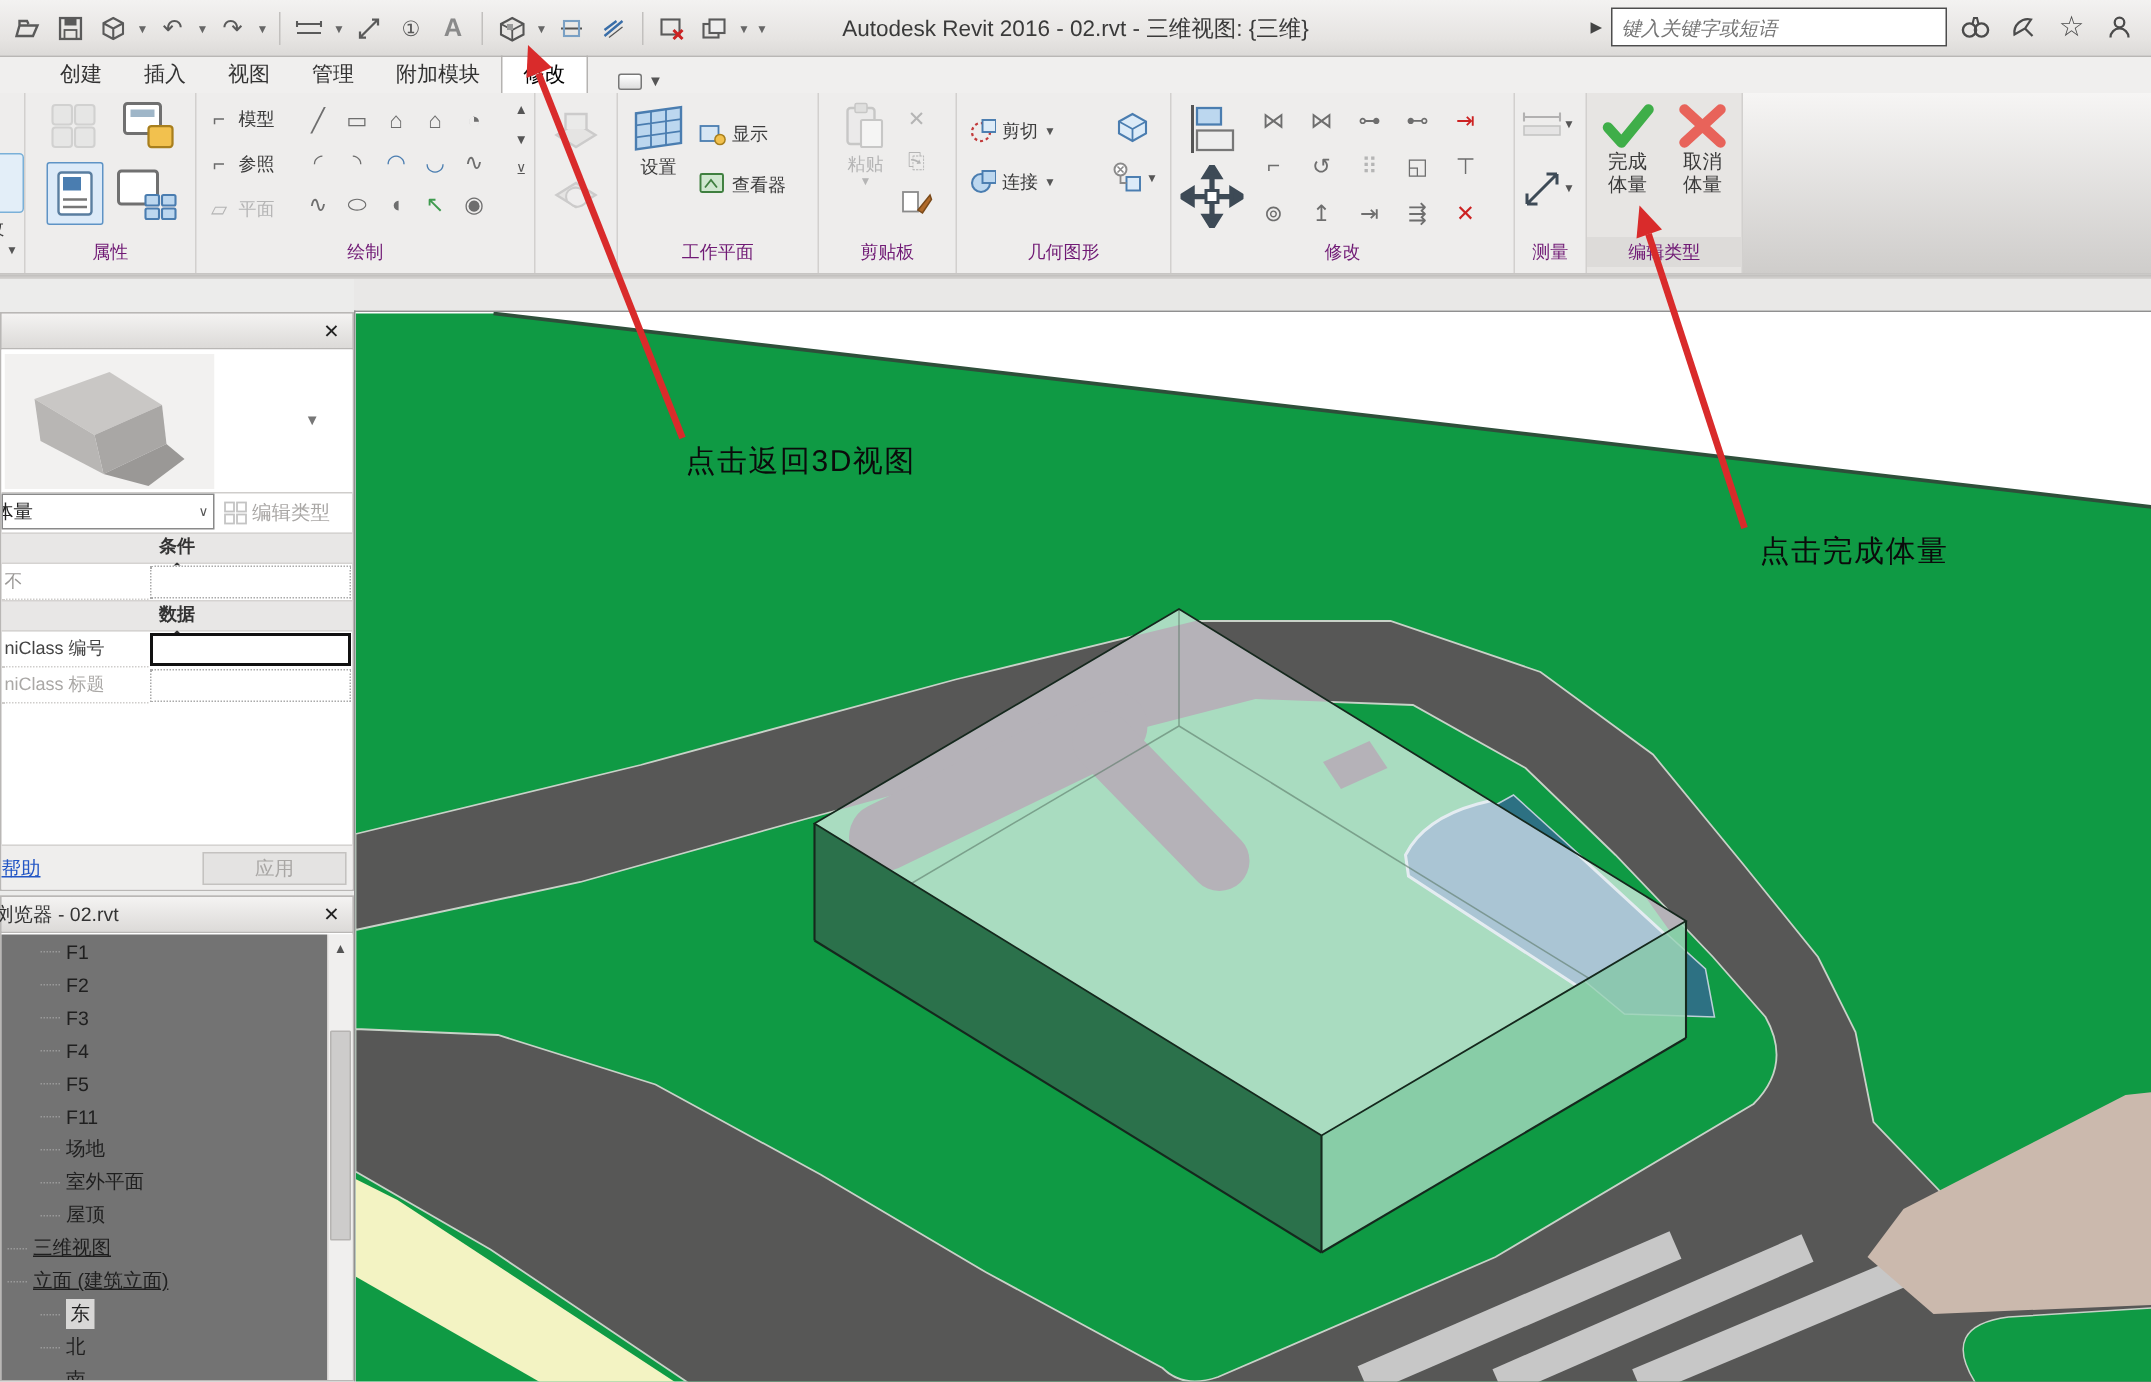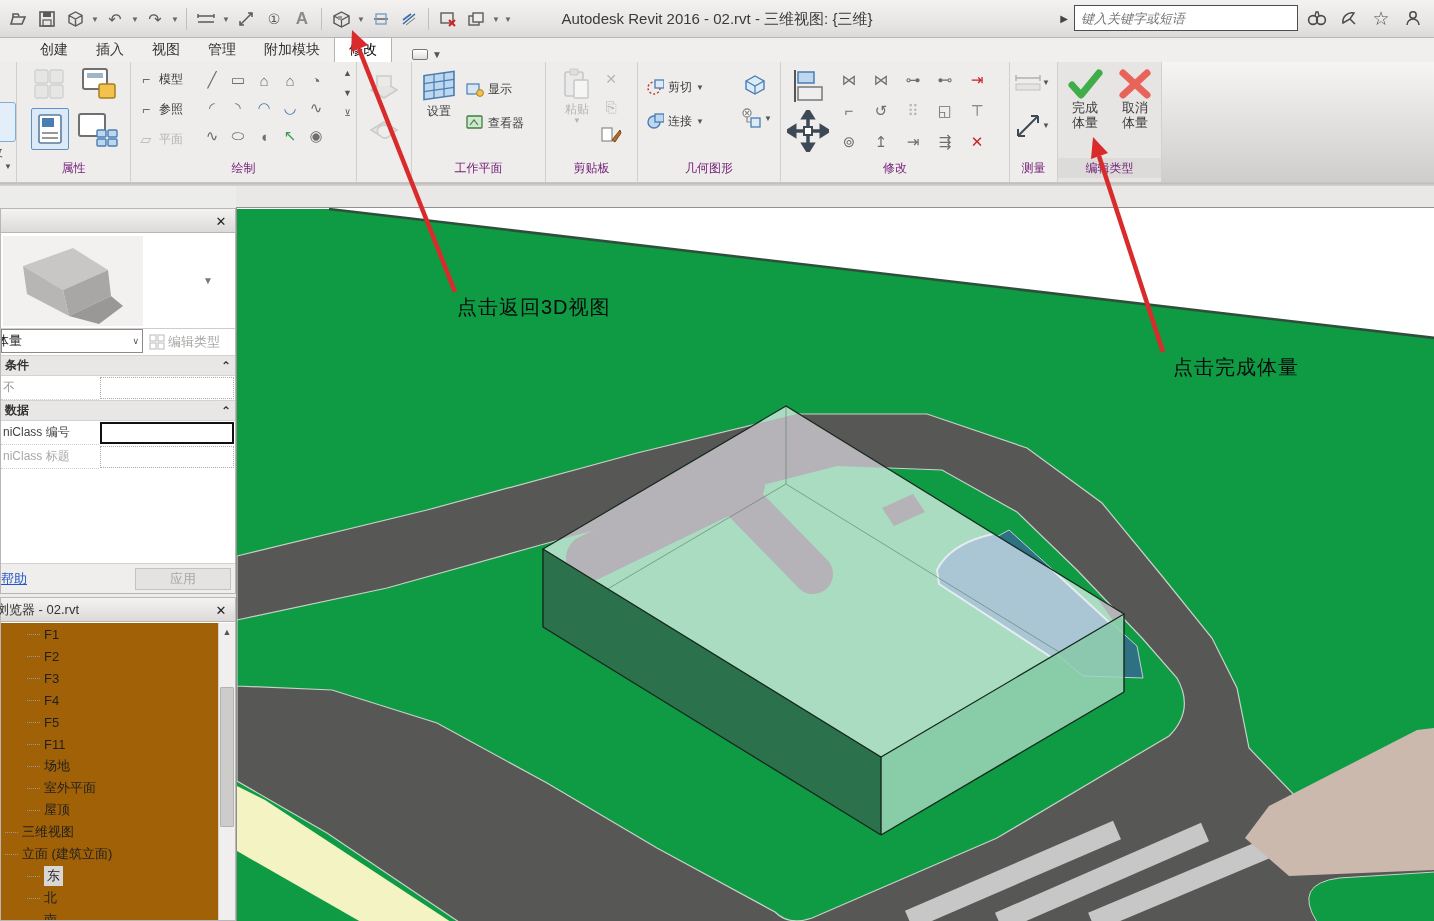--- a/index.html
+++ b/index.html
@@ -83,42 +83,42 @@
   .preview .pv-caret { position:absolute; right:22px; top:42px; font-size:10px; color:#777; }
   .typerow { position:relative; height:26px; display:flex; }
   .typecombo { width:142px; height:24px; border:1px solid #8a8a8a; background:#fff;
     font-size:13px; color:#222; display:flex; align-items:center; overflow:hidden; position:relative; }
   .typecombo .tname { margin-left:-6px; }
   .typecombo .tcaret { position:absolute; right:3px; font-size:9px; color:#555; }
   .edittype { flex:1; display:flex; align-items:center; gap:3px; font-size:13px; color:#a9a7a5;
     padding-left:6px; }
   .prow-head { height:21px; background:#e8e7e6; border-top:1px solid #d5d3d1; border-bottom:1px solid #d5d3d1;
     font-size:12px; color:#333; font-weight:600; display:flex; align-items:center; padding:0 4px;
-    justify-content:space-between; }
+    justify-content:space-between;flex-direction:column; }
   .prow { display:flex; height:24px; font-size:12px; }
   .prow .plab { width:98px; display:flex; align-items:center; padding-left:2px; color:#444;
     border-bottom:1px dotted #cfcdcb; overflow:hidden; white-space:nowrap; }
   .prow .pval { flex:1; border:1px dotted #aaa; background:#fff; margin:1px; }
   .prow .pval.active { border:2px solid #111; }
   .prow.grayed .plab { color:#aaa8a6; }
   .props-bottom { position:absolute; left:0; bottom:0; width:234px; height:30px; background:#efeeed;
     border-top:1px solid #d5d3d1; display:flex; align-items:center; justify-content:space-between;
     padding:0 4px;gap:40px; }
   .helplink { font-size:13px; color:#2356c5; text-decoration:underline; margin-left:-4px; }
   .applybtn { width:96px; height:22px; background:#e4e3e2; border:1px solid #c4c2c0; color:#a9a7a5;
     font-size:13px; display:flex; align-items:center; justify-content:center; }
   .browser { position:absolute; left:0; top:411px; width:236px; height:324px; background:#fff;
     border:1px solid #b9b7b5; }
   .btitle { margin-left:-7px; white-space:nowrap; }
-  .tree { position:absolute; left:0; top:25px; bottom:0; right:17px; overflow:hidden; background:#a16207; }
+  .tree { position:absolute; left:0; top:25px; bottom:0; right:17px; overflow:hidden; background:#737373; }
   .tree ul { list-style:none; }
   .titem { height:22px; display:flex; align-items:center; font-size:13px; color:#1f1f1f; white-space:nowrap; }
   .titem .dots { display:inline-block; width:13px; height:1px; border-top:1px dotted #9a9a9a; margin-right:4px; }
   .titem.leaf { padding-left:26px; }
-  .titem.cat { padding-left:4px; }
+  .titem.cat { padding-left:4px;text-decoration:underline; }
   .titem .sel { background:#d8d7d6; padding:1px 3px; }
   .vscroll { position:absolute; right:0; top:25px; bottom:0; width:17px; background:#f0efee;
     border-left:1px solid #d5d3d1; }
   .vscroll .up { position:absolute; top:0; left:0; right:0; height:17px; background:#f0efee;
     font-size:9px; color:#555; display:flex; align-items:center; justify-content:center; }
   .vscroll .thumb { position:absolute; left:1px; right:1px; top:64px; height:140px; background:#cdcccb;
     border:1px solid #b5b3b1; border-radius:1px; }
 
   
   .viewport { position:absolute; left:236px; top:207px; width:1198px; height:714px; background:#fff;

